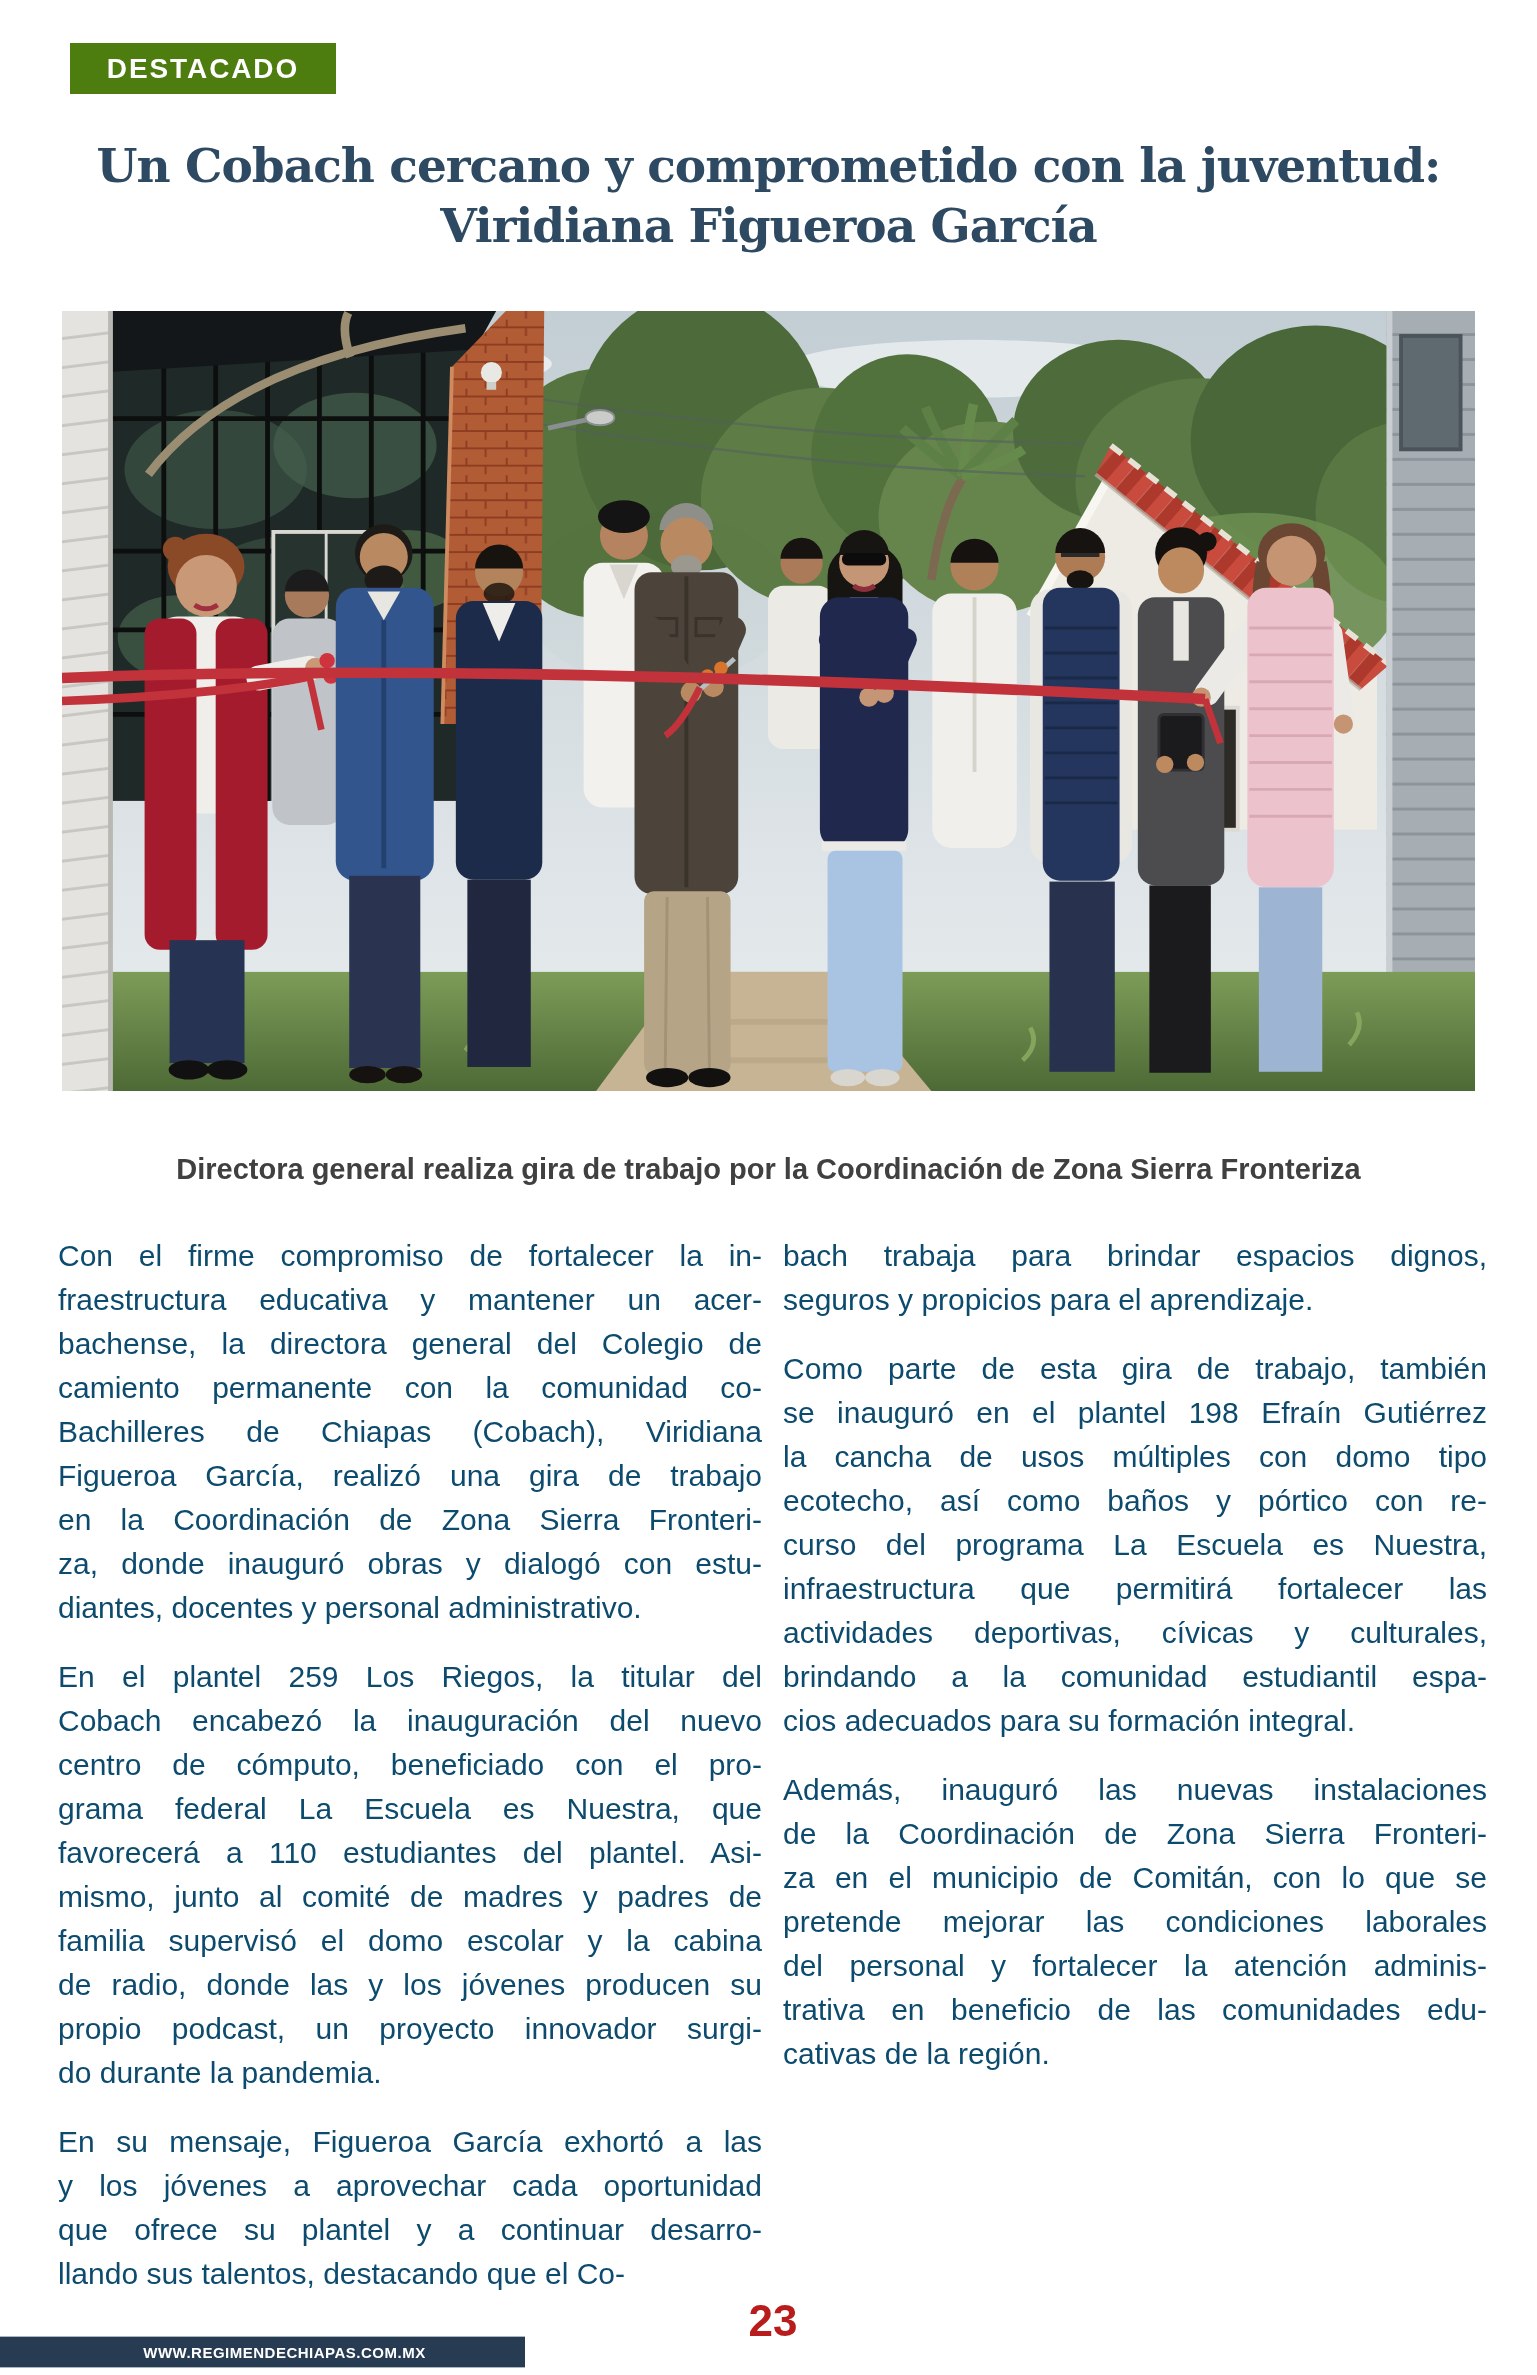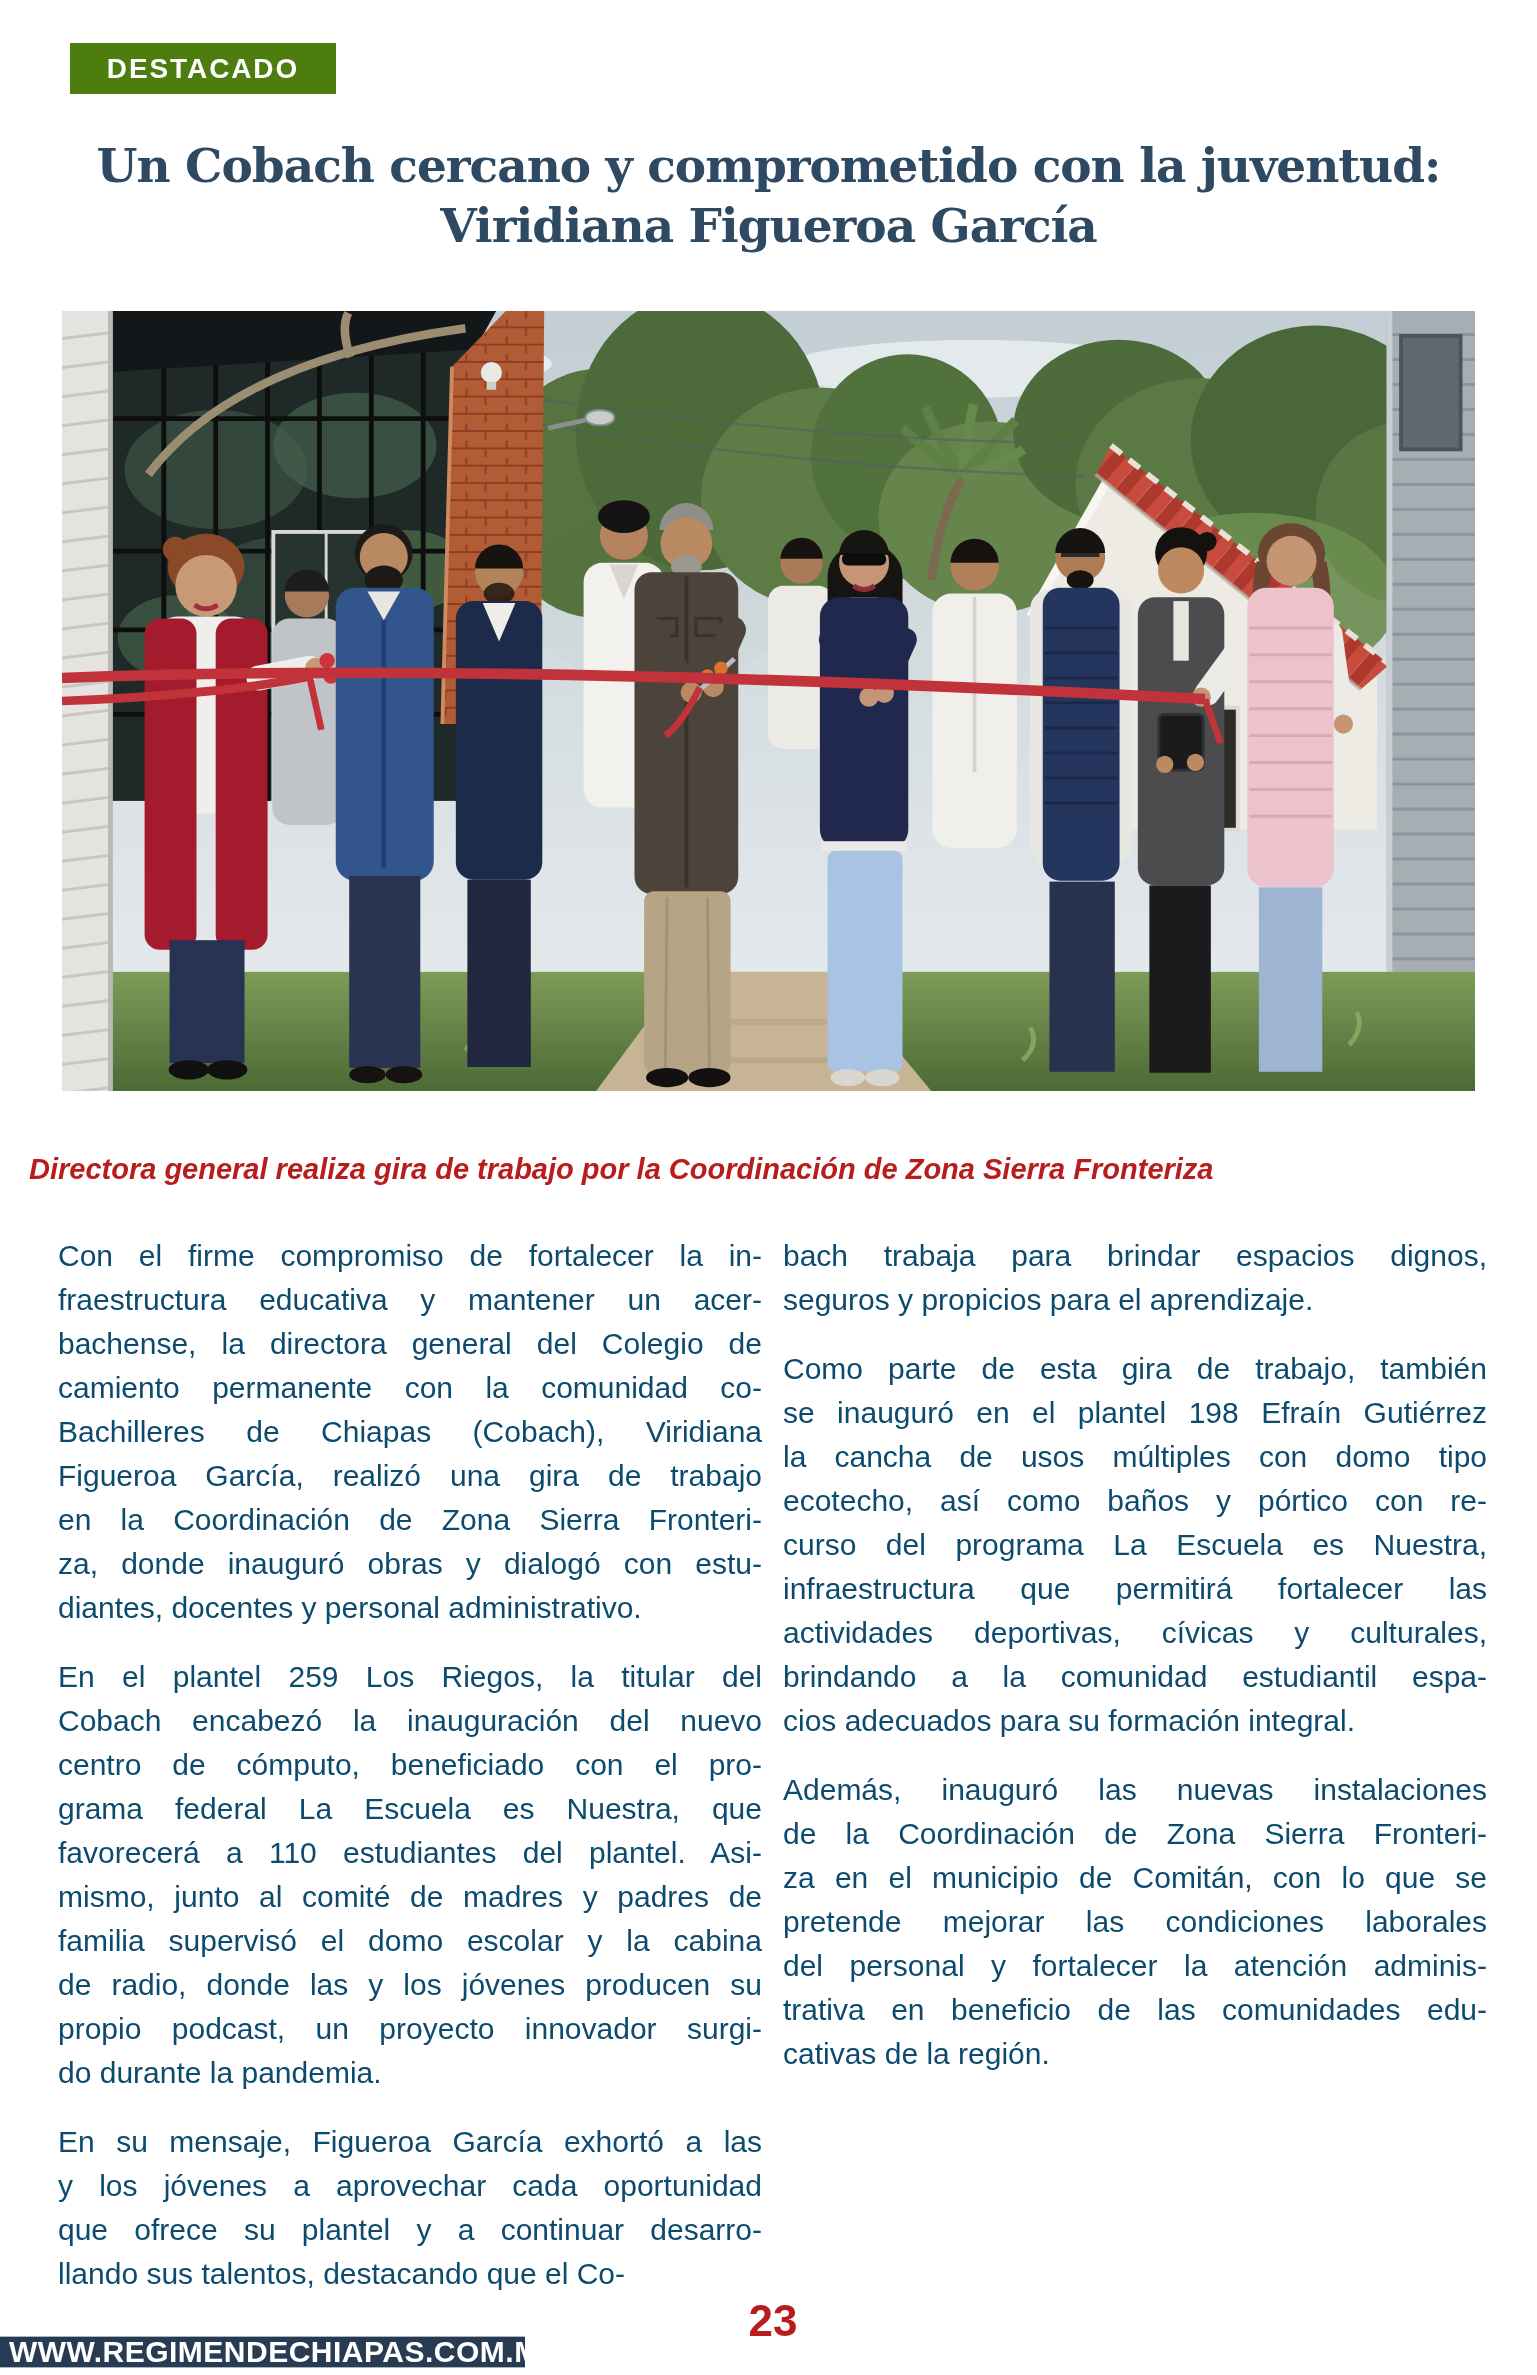--- a/index.html
+++ b/index.html
@@ -10,35 +10,35 @@
          color:#ffffff;font-weight:bold;font-size:28px;letter-spacing:1.9px;
          display:flex;align-items:center;justify-content:center;}
   
   .title{position:absolute;left:0;top:136px;width:1537px;text-align:center;
          font-family:"DejaVu Serif",serif;font-weight:bold;color:#2e4a63;
          font-size:47px;line-height:60px;letter-spacing:-1px;}
   
   .photo{position:absolute;left:62px;top:311px;width:1413px;height:780px;}
   .photo svg{display:block;}
   
-  .caption{position:absolute;left:29px;top:1153px;width:1479px;
-           color:#b91c1c;font-weight:bold;font-size:29px;font-style:italic;}
+  .caption{position:absolute;left:29px;top:1153px;width:1479px;text-align:center;
+           color:#404040;font-weight:bold;font-size:29px;}
   
   .col{position:absolute;top:1234px;width:704px;color:#0c4a6e;font-size:30px;}
   .col-left{left:58px;}
   .col-right{left:783px;}
   .para{margin:0 0 25px 0;}
   .jline{height:44px;line-height:44px;white-space:nowrap;text-align:justify;
          text-align-last:justify;overflow:visible;}
   .jline-last{text-align-last:left;}
   
   .footer-bar{position:absolute;left:0;top:2336px;width:525px;height:30px;background:#273b52;
               border-top:1.9px solid #aeb6bd;border-bottom:1.9px solid #aeb6bd;
               display:flex;align-items:center;justify-content:center;}
-  .footer-bar span{color:#ffffff;font-weight:bold;font-size:30px;letter-spacing:0.5px;margin-left:44px;}
+  .footer-bar span{color:#ffffff;font-weight:bold;font-size:15px;letter-spacing:0.5px;margin-left:44px;}
   .page-number{position:absolute;left:725px;top:2296px;width:96px;text-align:center;
                color:#b91c1c;font-weight:bold;font-size:44px;}
 </style>
 </head>
 <body>
 
 <div class="page">
 
   <div class="badge">
     <span>DESTACADO</span>

